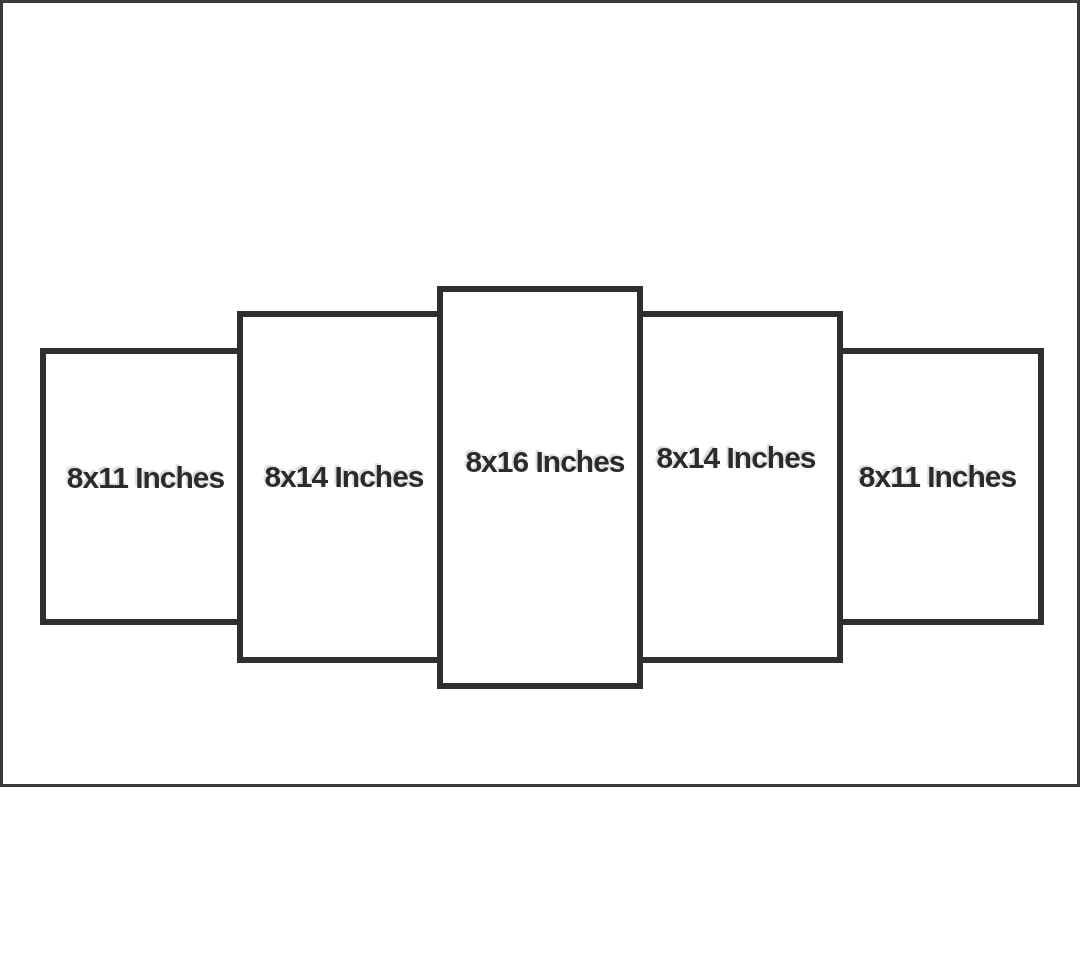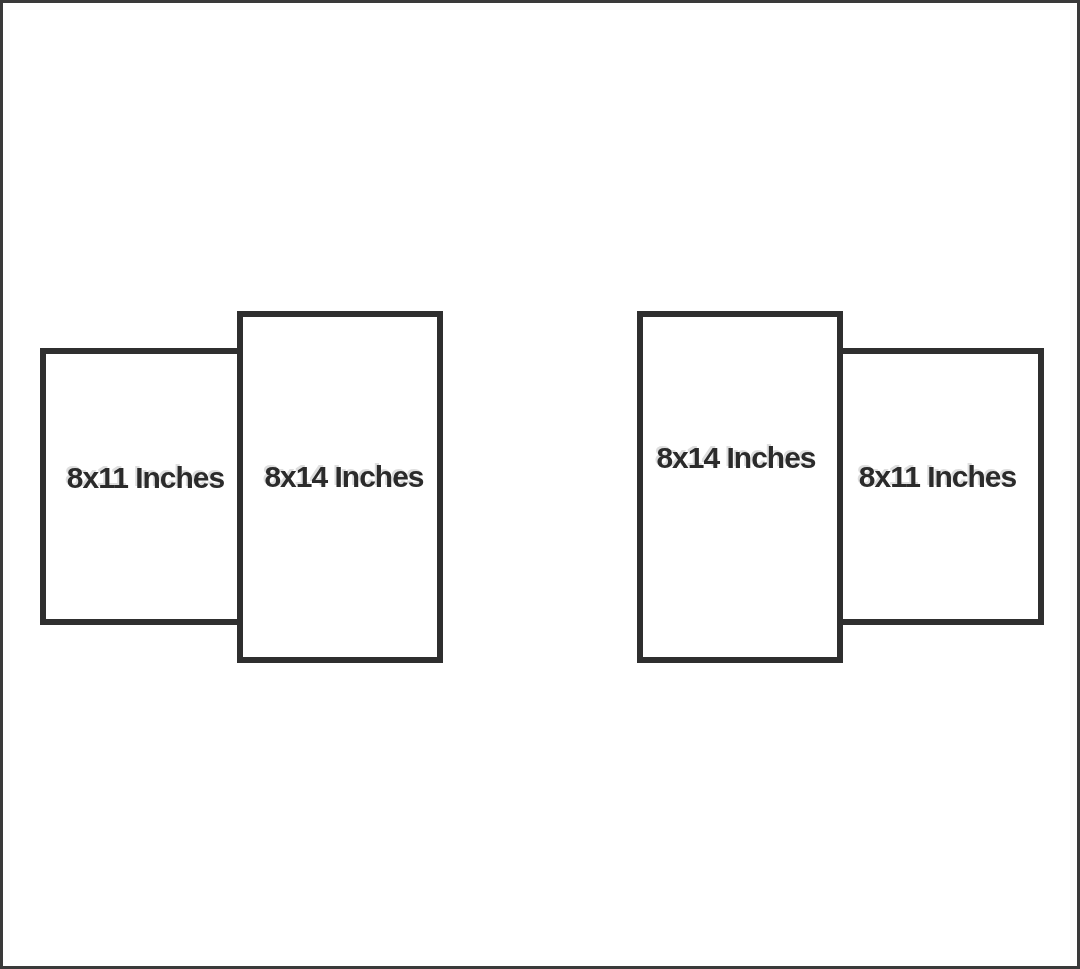--- a/index.html
+++ b/index.html
@@ -9,21 +9,21 @@
   }
   html,body{margin:0;padding:0;}
   body{
     width:1080px;height:969px;
     background:var(--bg);
     font-family:"Liberation Sans", sans-serif;
     overflow:hidden;
   }
   .stage{
     position:relative;
-    width:1080px;height:969px;
+    width:1080px;height:787px;
     box-sizing:border-box;
     border:3px solid #3a3a3a;
     background:var(--bg);
   }
   .panel{
     position:absolute;
     box-sizing:border-box;
     border:6px solid var(--outline);
     background:var(--bg);
     display:flex;
@@ -56,20 +56,23 @@
 <div class="stage">
 
   <div class="panel p1">
     <span class="label">8x11 Inches</span>
   </div>
 
   <div class="panel p2">
     <span class="label">8x14 Inches</span>
   </div>
 
+  <div class="panel p3">
+    <span class="label">8x16 Inches</span>
+  </div>
 
   <div class="panel p4">
     <span class="label">8x14 Inches</span>
   </div>
 
   <div class="panel p5">
     <span class="label">8x11 Inches</span>
   </div>
 
 </div>

